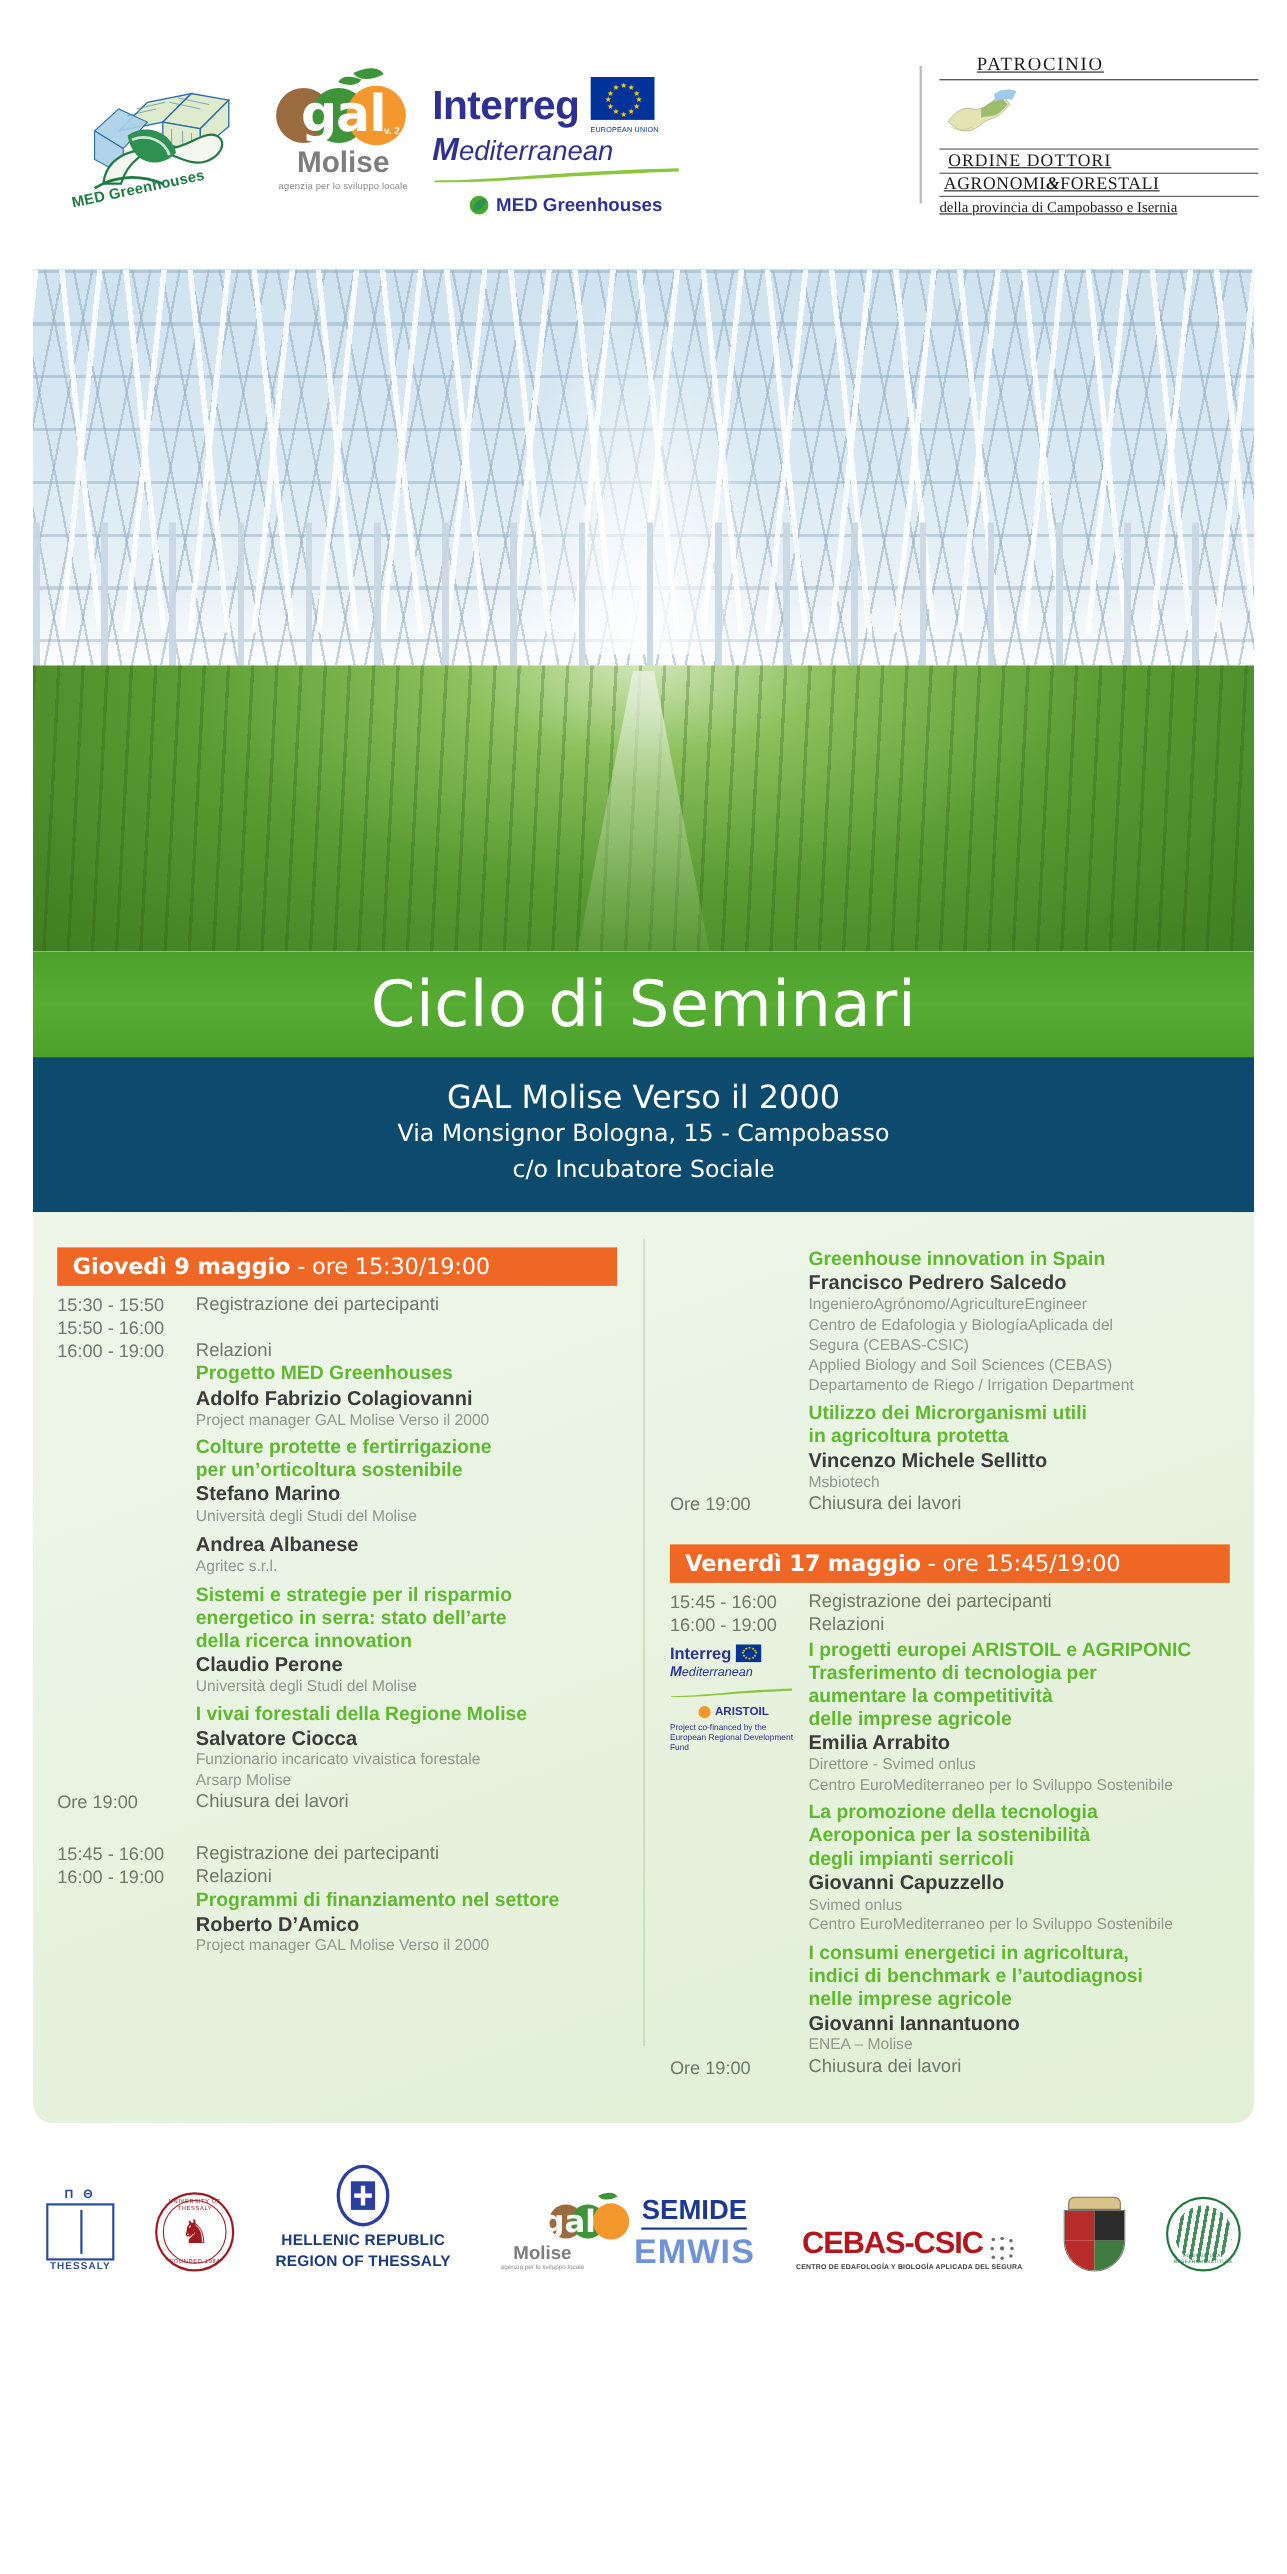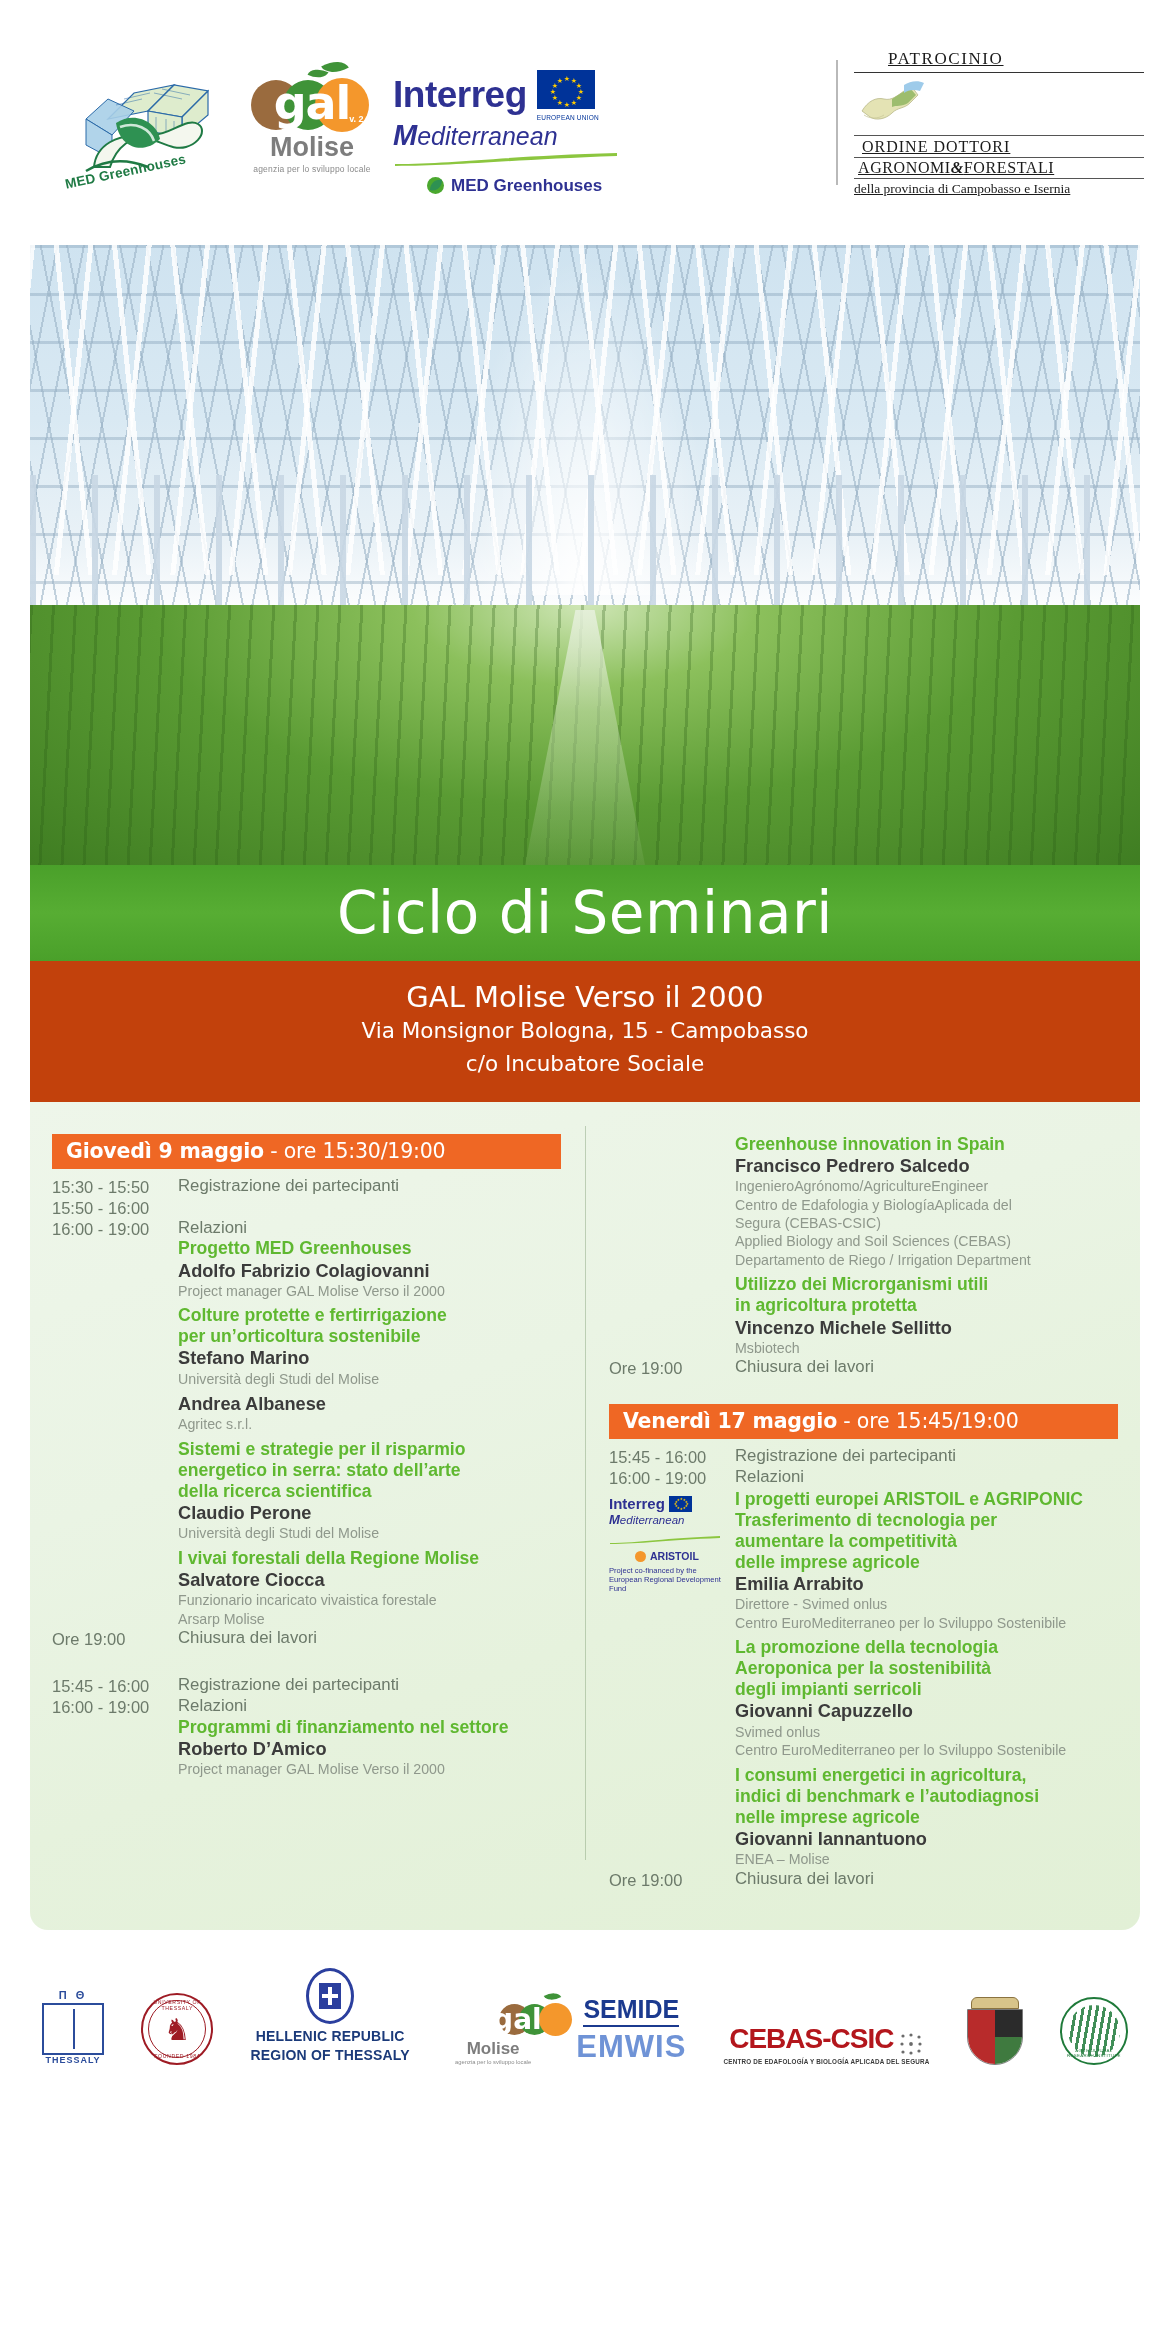--- a/index.html
+++ b/index.html
@@ -184,21 +184,21 @@
     background: #4da32c;
     background-image: linear-gradient(180deg, #4aa02a 0%, #57ad33 50%, #4aa02a 100%);
     height: 96px;
     display: flex; align-items: center; justify-content: center;
   }
   .title-main {
     color: #fff; font-size: 58px; font-weight: 400;
     font-family: "DejaVu Sans", sans-serif; letter-spacing: .5px; text-align: right;
   }
   .infoband {
-    background: #c2410c;
+    background: #0c4a6e;
     padding: 18px 0 22px 0;
     text-align: center;
     color: #ffffff;
     font-family: "DejaVu Sans", sans-serif;
   }
   .info-1 { font-size: 29px; line-height: 1.25; }
   .info-2 { font-size: 21.5px; line-height: 1.5; }
   .info-3 { font-size: 21.5px; line-height: 1.5; }
 
   
@@ -464,21 +464,21 @@
             <div class="l-title">Colture protette e fertirrigazione</div>
             <div class="l-title">per un’orticoltura sostenibile</div>
             <div class="l-name">Stefano Marino</div>
             <div class="l-aff">Università degli Studi del Molise</div>
             <div class="gap-sm"></div>
             <div class="l-name">Andrea Albanese</div>
             <div class="l-aff">Agritec s.r.l.</div>
             <div class="gap-sm"></div>
             <div class="l-title">Sistemi e strategie per il risparmio</div>
             <div class="l-title">energetico in serra: stato dell’arte</div>
-            <div class="l-title">della ricerca scientifica</div>
+            <div class="l-title">della ricerca innovation</div>
             <div class="l-name">Claudio Perone</div>
             <div class="l-aff">Università degli Studi del Molise</div>
             <div class="gap-sm"></div>
             <div class="l-title">I vivai forestali della Regione Molise</div>
             <div class="l-name">Salvatore Ciocca</div>
             <div class="l-aff">Funzionario incaricato vivaistica forestale</div>
             <div class="l-aff">Arsarp Molise</div>
           </div>
         </div>
         <div class="row">

